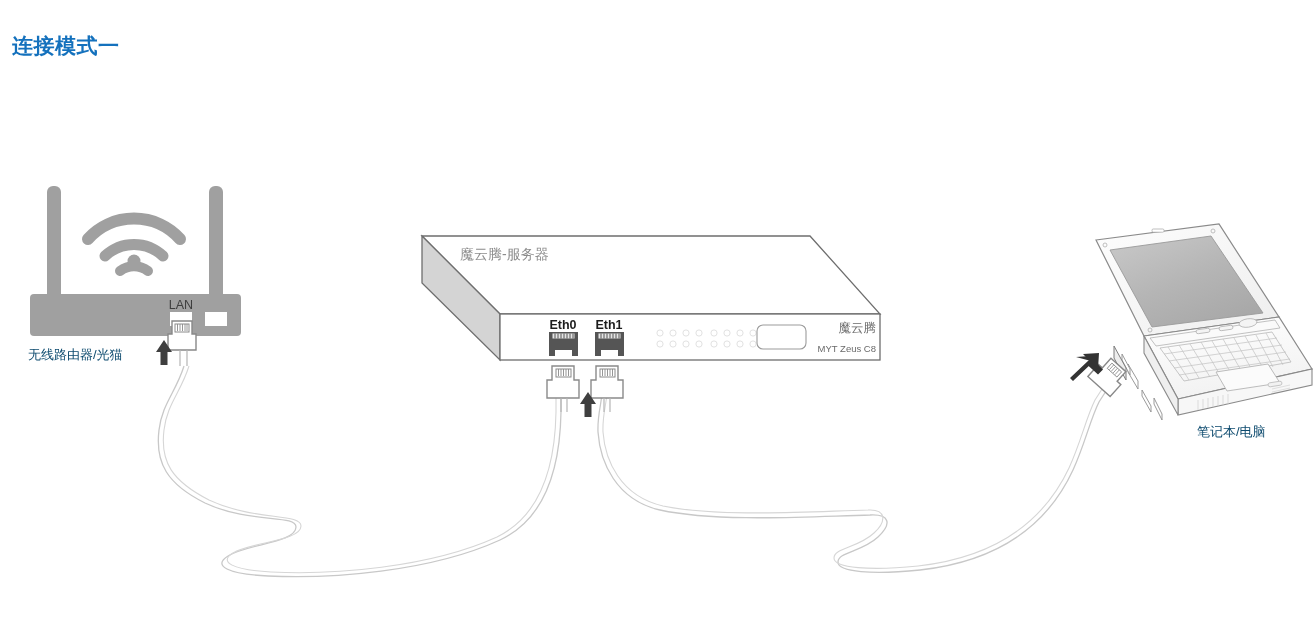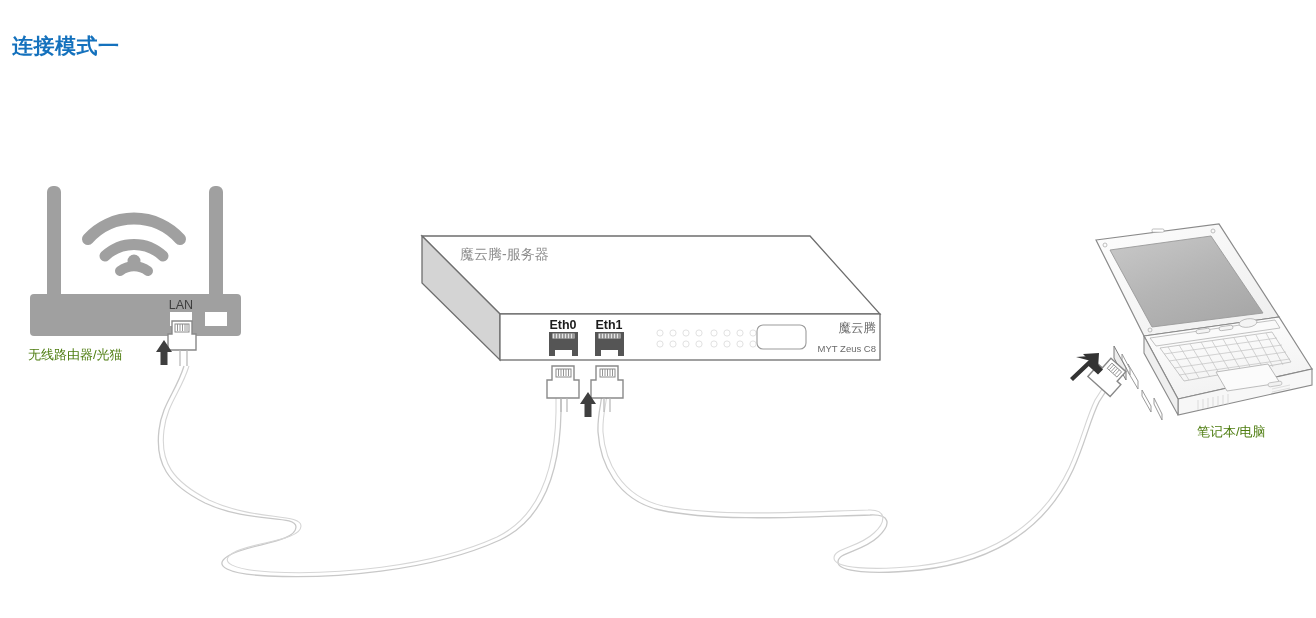--- a/index.html
+++ b/index.html
@@ -28,21 +28,21 @@
   #diagram-canvas {
     position: absolute;
     left: 0;
     top: 0;
     width: 1316px;
     height: 618px;
   }
   .device-label {
     position: absolute;
     font-size: 13px;
-    color: #4d7c0f;
+    color: #0c4a6e;
     white-space: nowrap;
   }
   #router-label { left: 28px; top: 346px; }
   #laptop-label { left: 1197px; top: 423px; text-align: right; }
 </style>
 </head>
 <body>
 
 <div id="page-title">连接模式一</div>
 

